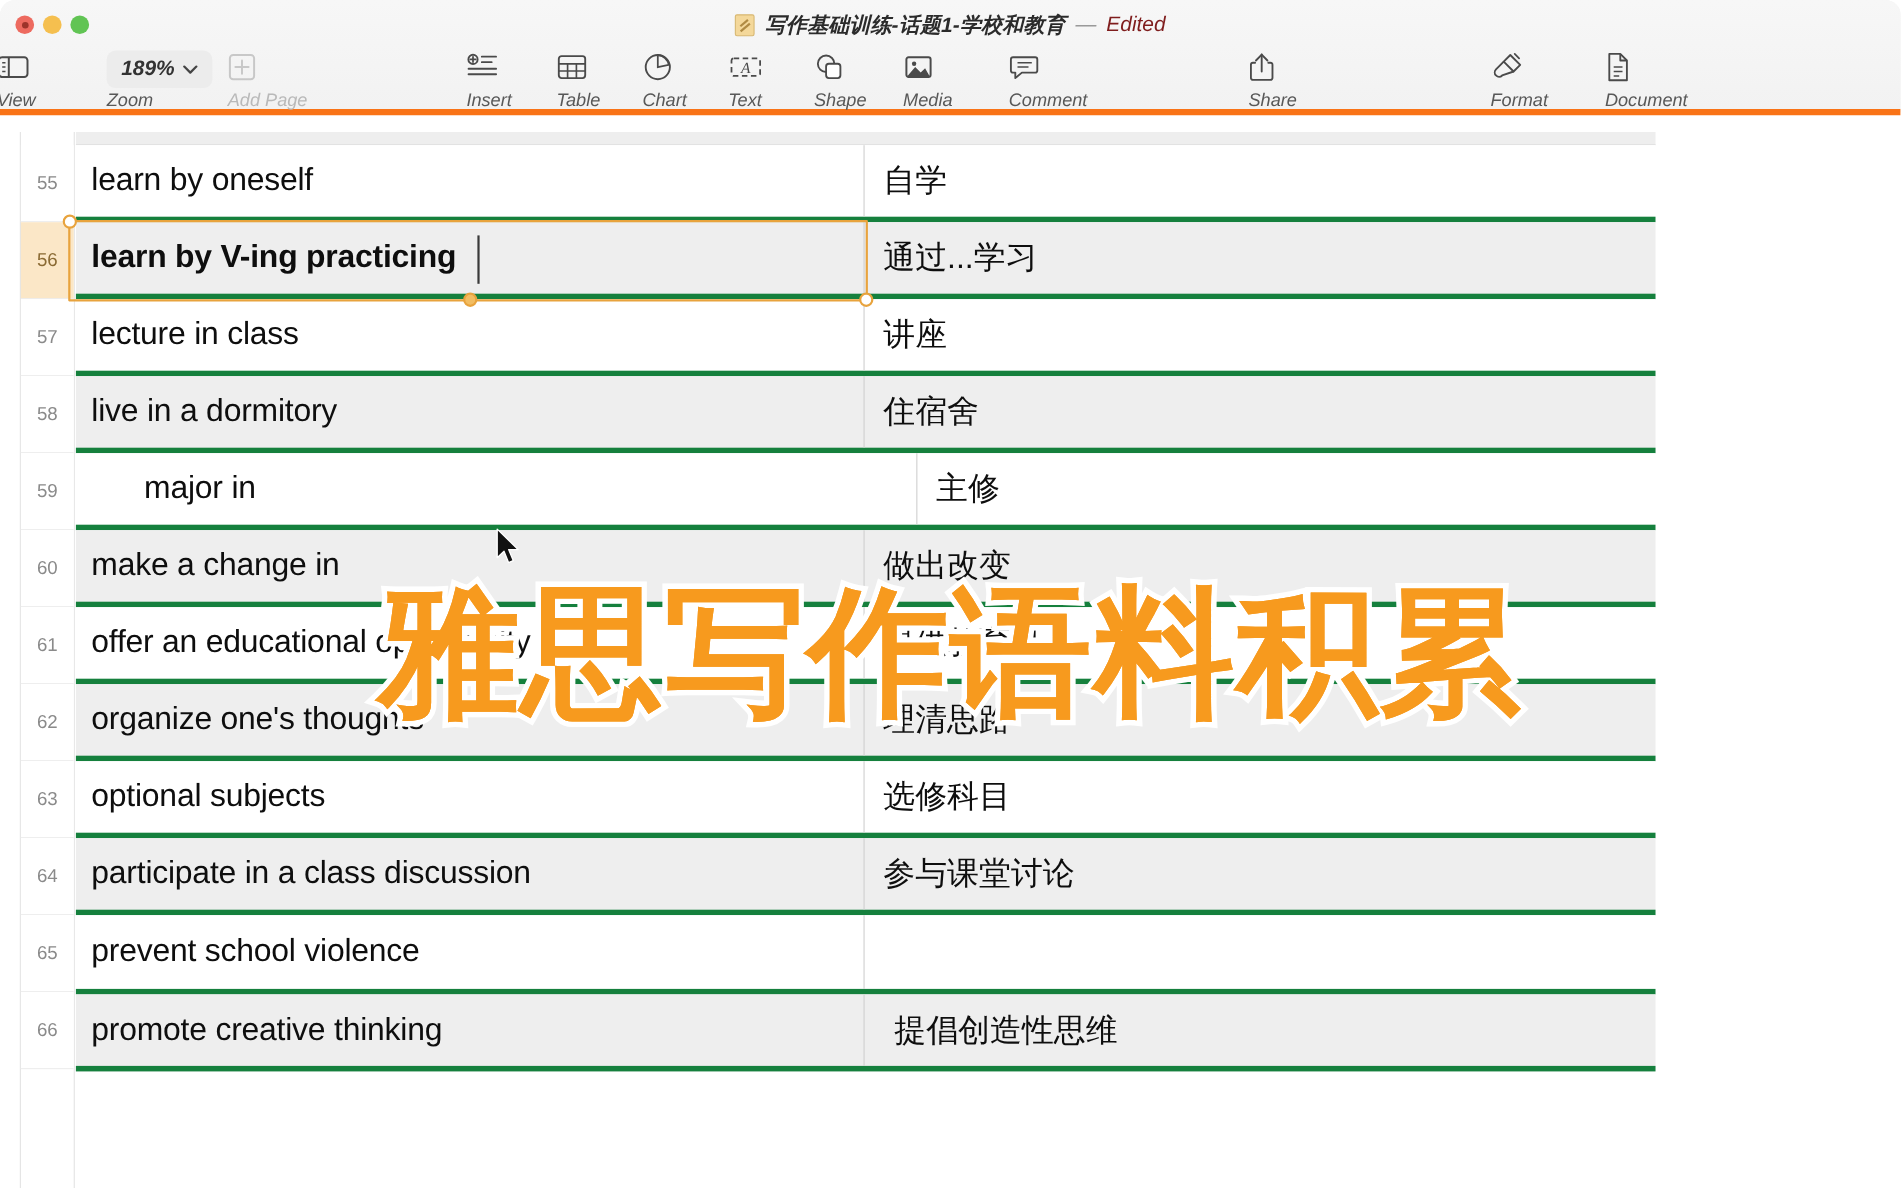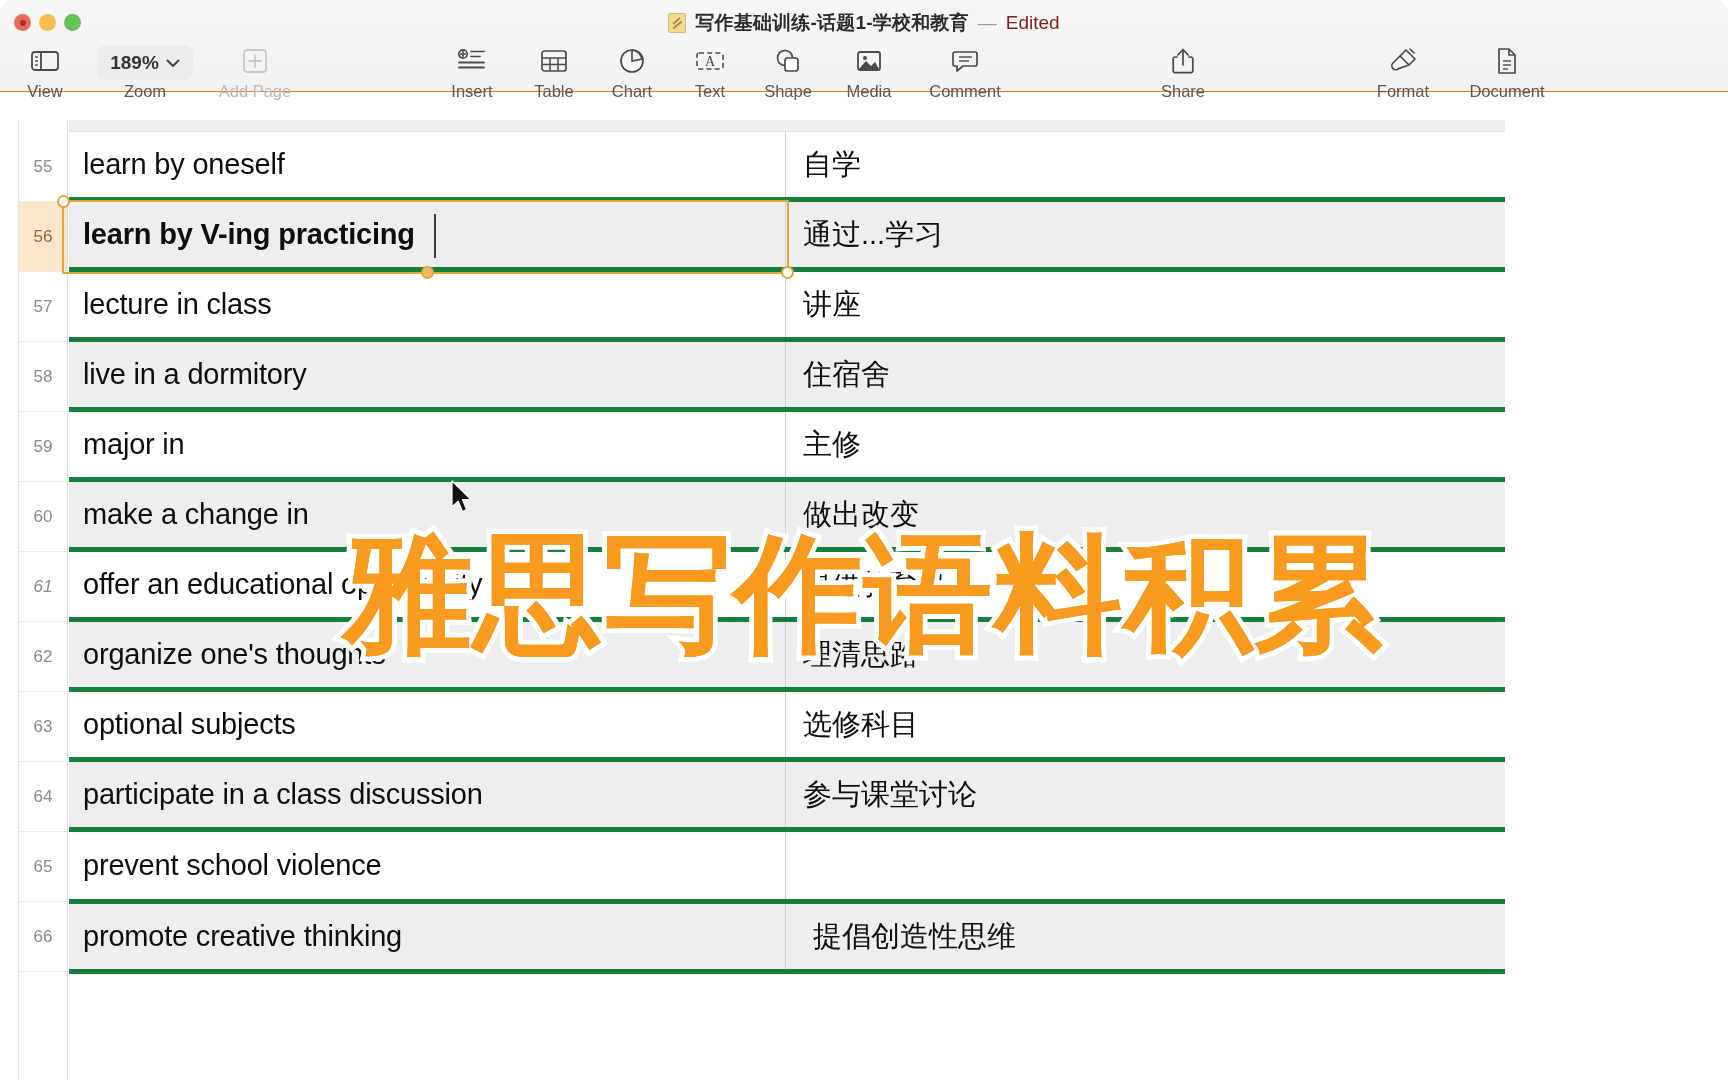--- a/index.html
+++ b/index.html
@@ -15,25 +15,26 @@
     position: relative;
     width: 1728px; height: 1080px;
     background: #ffffff;
     overflow: hidden;
   }
 
   
   .window-chrome {
     position: absolute;
     top: 0; left: 0;
-    width: 1728px; height: 92px;
+    width: 1728px; height: 105px;
     background: #f4f4f4;
     border-top-left-radius: 14px;
     border-top-right-radius: 14px;
-    border-bottom: 1px solid #f97316;
+    border-bottom: 6px solid #f97316;
+    font-style: italic;
   }
   .chrome-inner {
     position: absolute;
     inset: 0;
     background: linear-gradient(180deg, #f7f7f7 0%, #f2f2f2 100%);
     border-top-left-radius: 14px;
     border-top-right-radius: 14px;
   }
 
   
@@ -105,21 +106,21 @@
   
   .toolbar {
     position: absolute;
     top: 42px; left: 0;
     width: 1728px; height: 78px;
   }
   .tb-item {
     position: absolute;
     display: flex;
     flex-direction: column;
-    align-items: center;
+    align-items: flex-start;
     justify-content: flex-start;
     width: 96px;
     top: 0;
     cursor: default;
   }
   .tb-icon {
     height: 38px;
     display: flex; align-items: center; justify-content: center;
   }
   .tb-label {
@@ -484,21 +485,21 @@
     <div class="right-margin"></div>
 
     <div class="gutter" id="gutter">
         <div style="height: 12px;"></div>
         <div class="gutter-cell" style="height: 70px;">55</div>
         <div class="gutter-cell selected" style="height: 70px;">56</div>
         <div class="gutter-cell" style="height: 70px;">57</div>
         <div class="gutter-cell" style="height: 70px;">58</div>
         <div class="gutter-cell" style="height: 70px;">59</div>
         <div class="gutter-cell" style="height: 70px;">60</div>
-        <div class="gutter-cell" style="height: 70px; font-style: italic;">61</div>
+        <div class="gutter-cell" style="height: 70px;">61</div>
         <div class="gutter-cell" style="height: 70px;">62</div>
         <div class="gutter-cell" style="height: 70px;">63</div>
         <div class="gutter-cell" style="height: 70px;">64</div>
         <div class="gutter-cell" style="height: 70px;">65</div>
         <div class="gutter-cell" style="height: 70px;">66</div>
       </div>
 
     <div class="top-sliver"></div>
     <div class="table" id="table">
         <div style="height: 12px;"></div>
@@ -511,21 +512,21 @@
           <div class="cell-zh">通过...学习</div>
         </div>
         <div class="trow" style="height: 70px;">
           <div class="cell-en">lecture in class</div>
           <div class="cell-zh">讲座</div>
         </div>
         <div class="trow alt" style="height: 70px;">
           <div class="cell-en">live in a dormitory</div>
           <div class="cell-zh">住宿舍</div>
         </div>
-        <div class="trow" style="height: 70px;">
+        <div class="trow" style="height: 70px; padding-left: 48px;">
           <div class="cell-en">major in</div>
           <div class="cell-zh">主修</div>
         </div>
         <div class="trow alt" style="height: 70px;">
           <div class="cell-en">make a change in</div>
           <div class="cell-zh">做出改变</div>
         </div>
         <div class="trow" style="height: 70px;">
           <div class="cell-en">offer an educational opportunity</div>
           <div class="cell-zh">提供教育机会</div>

